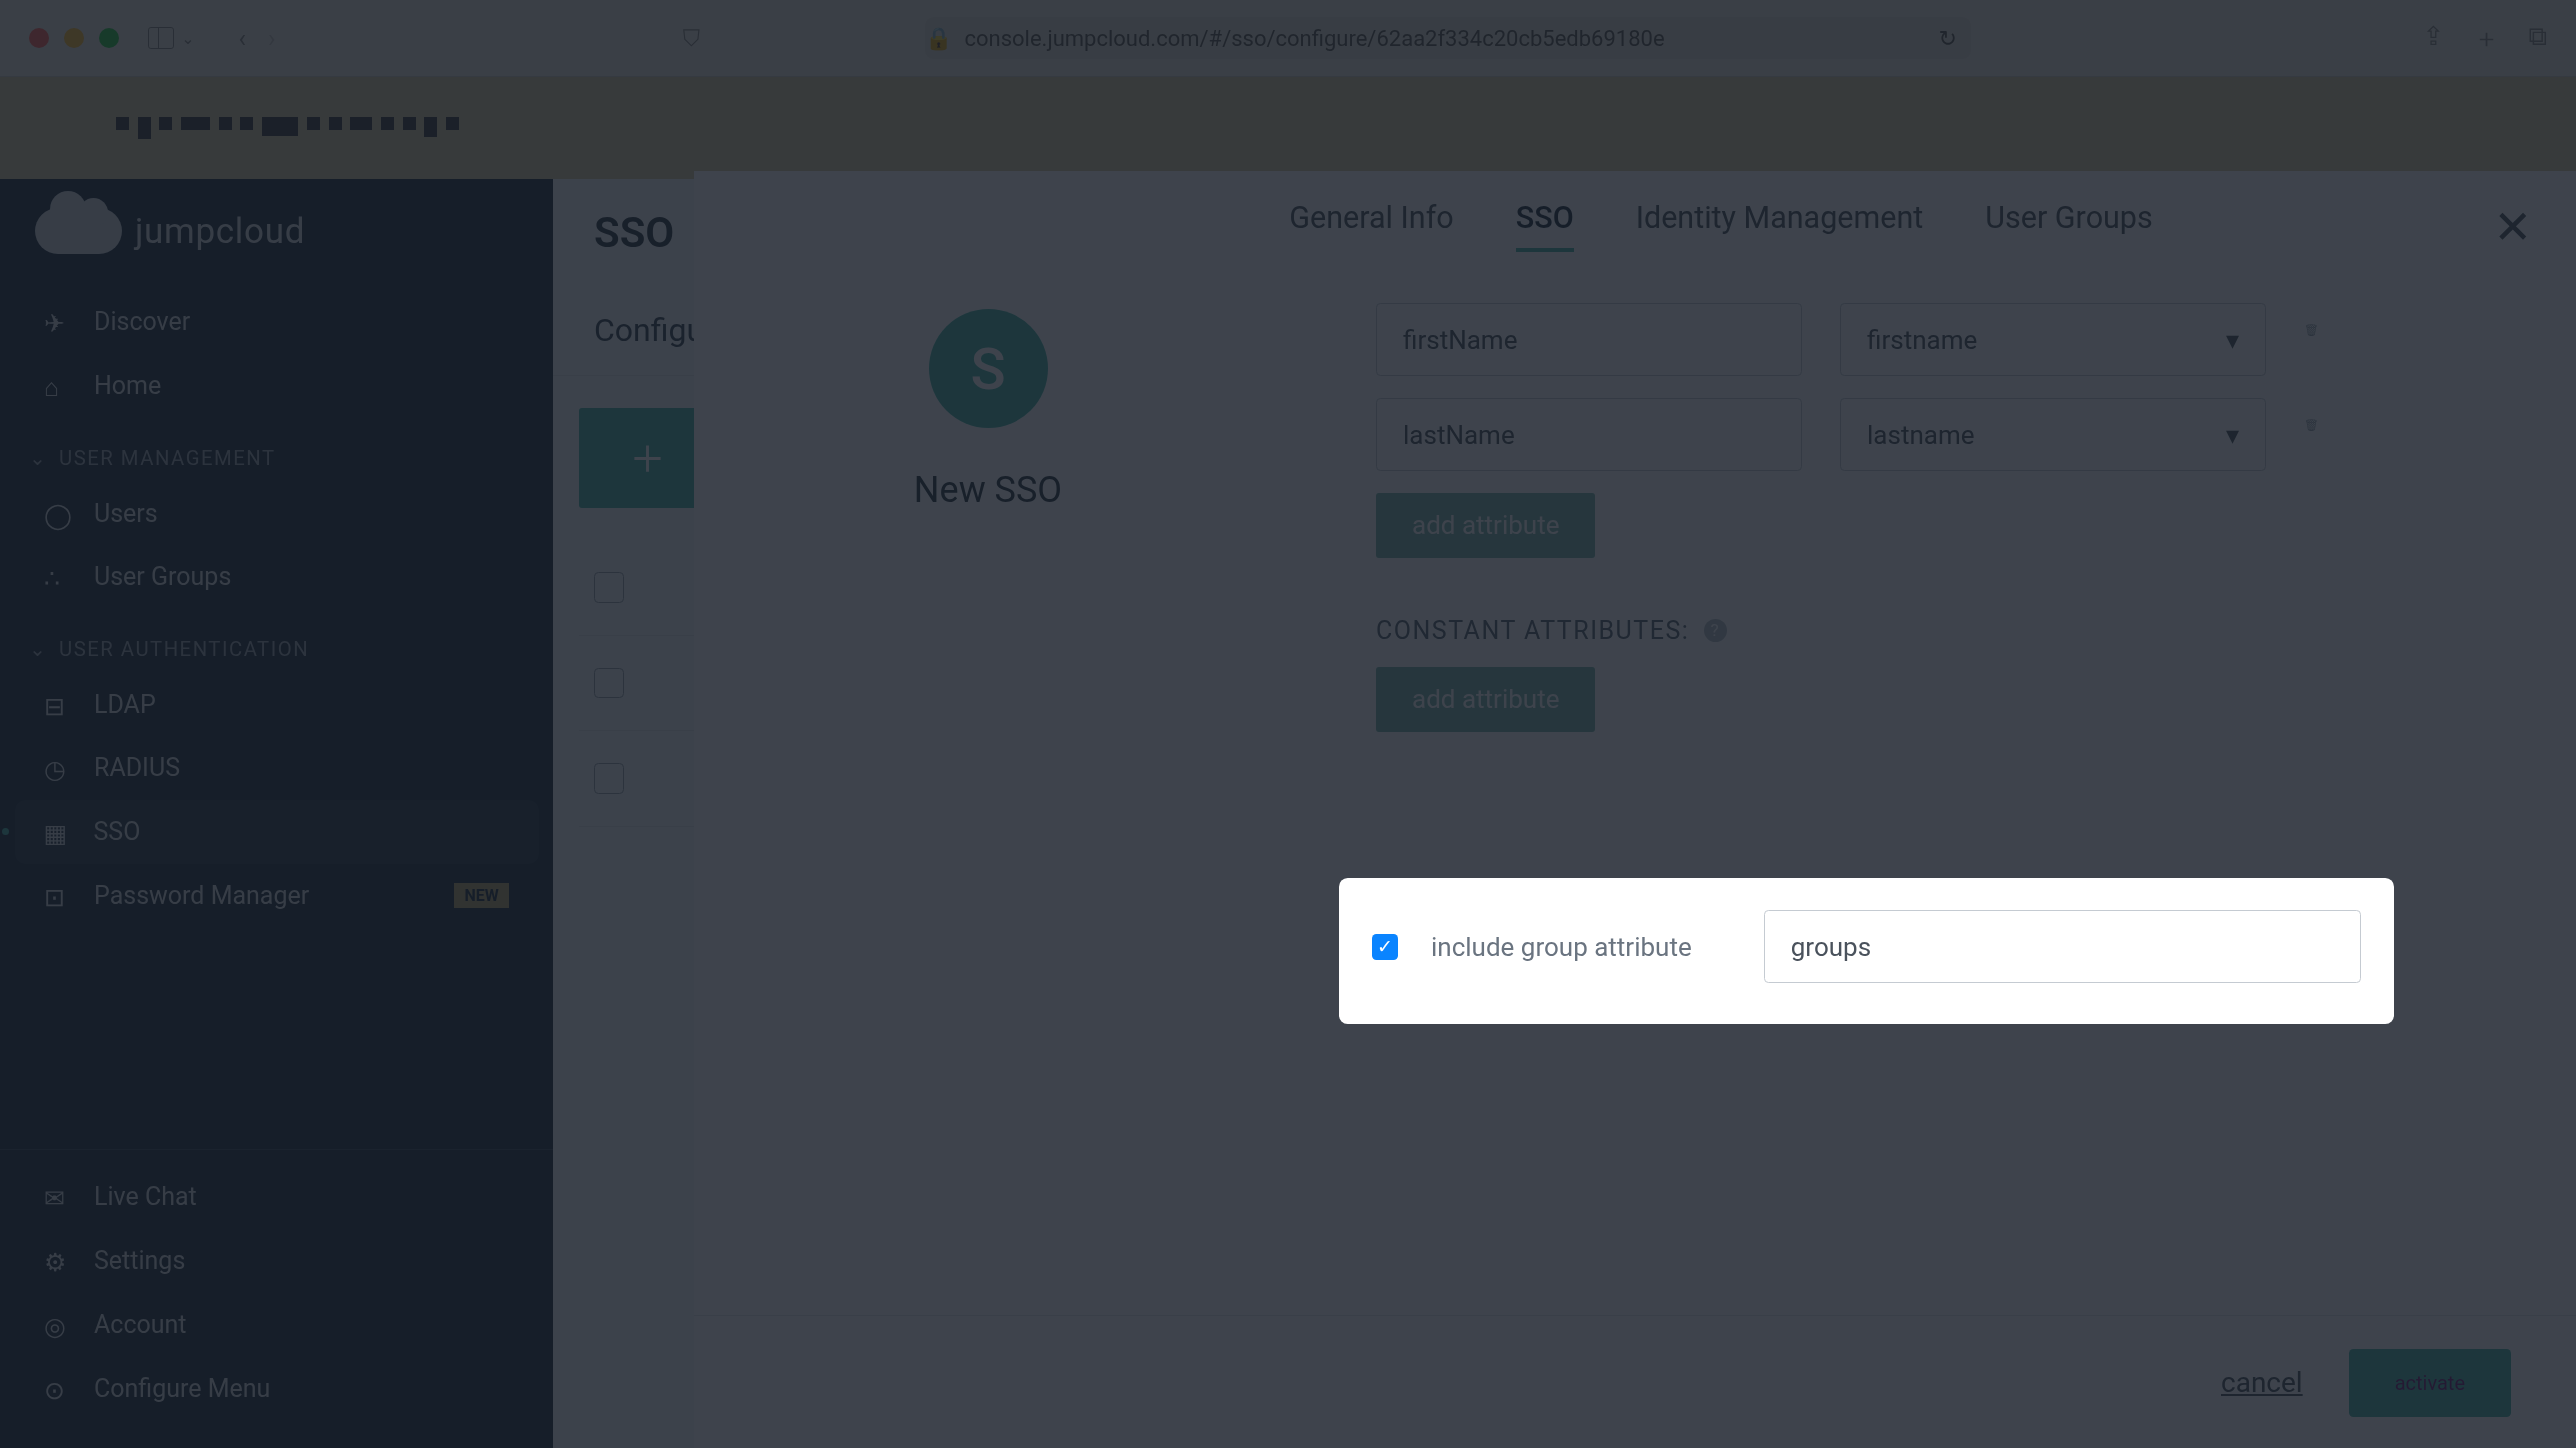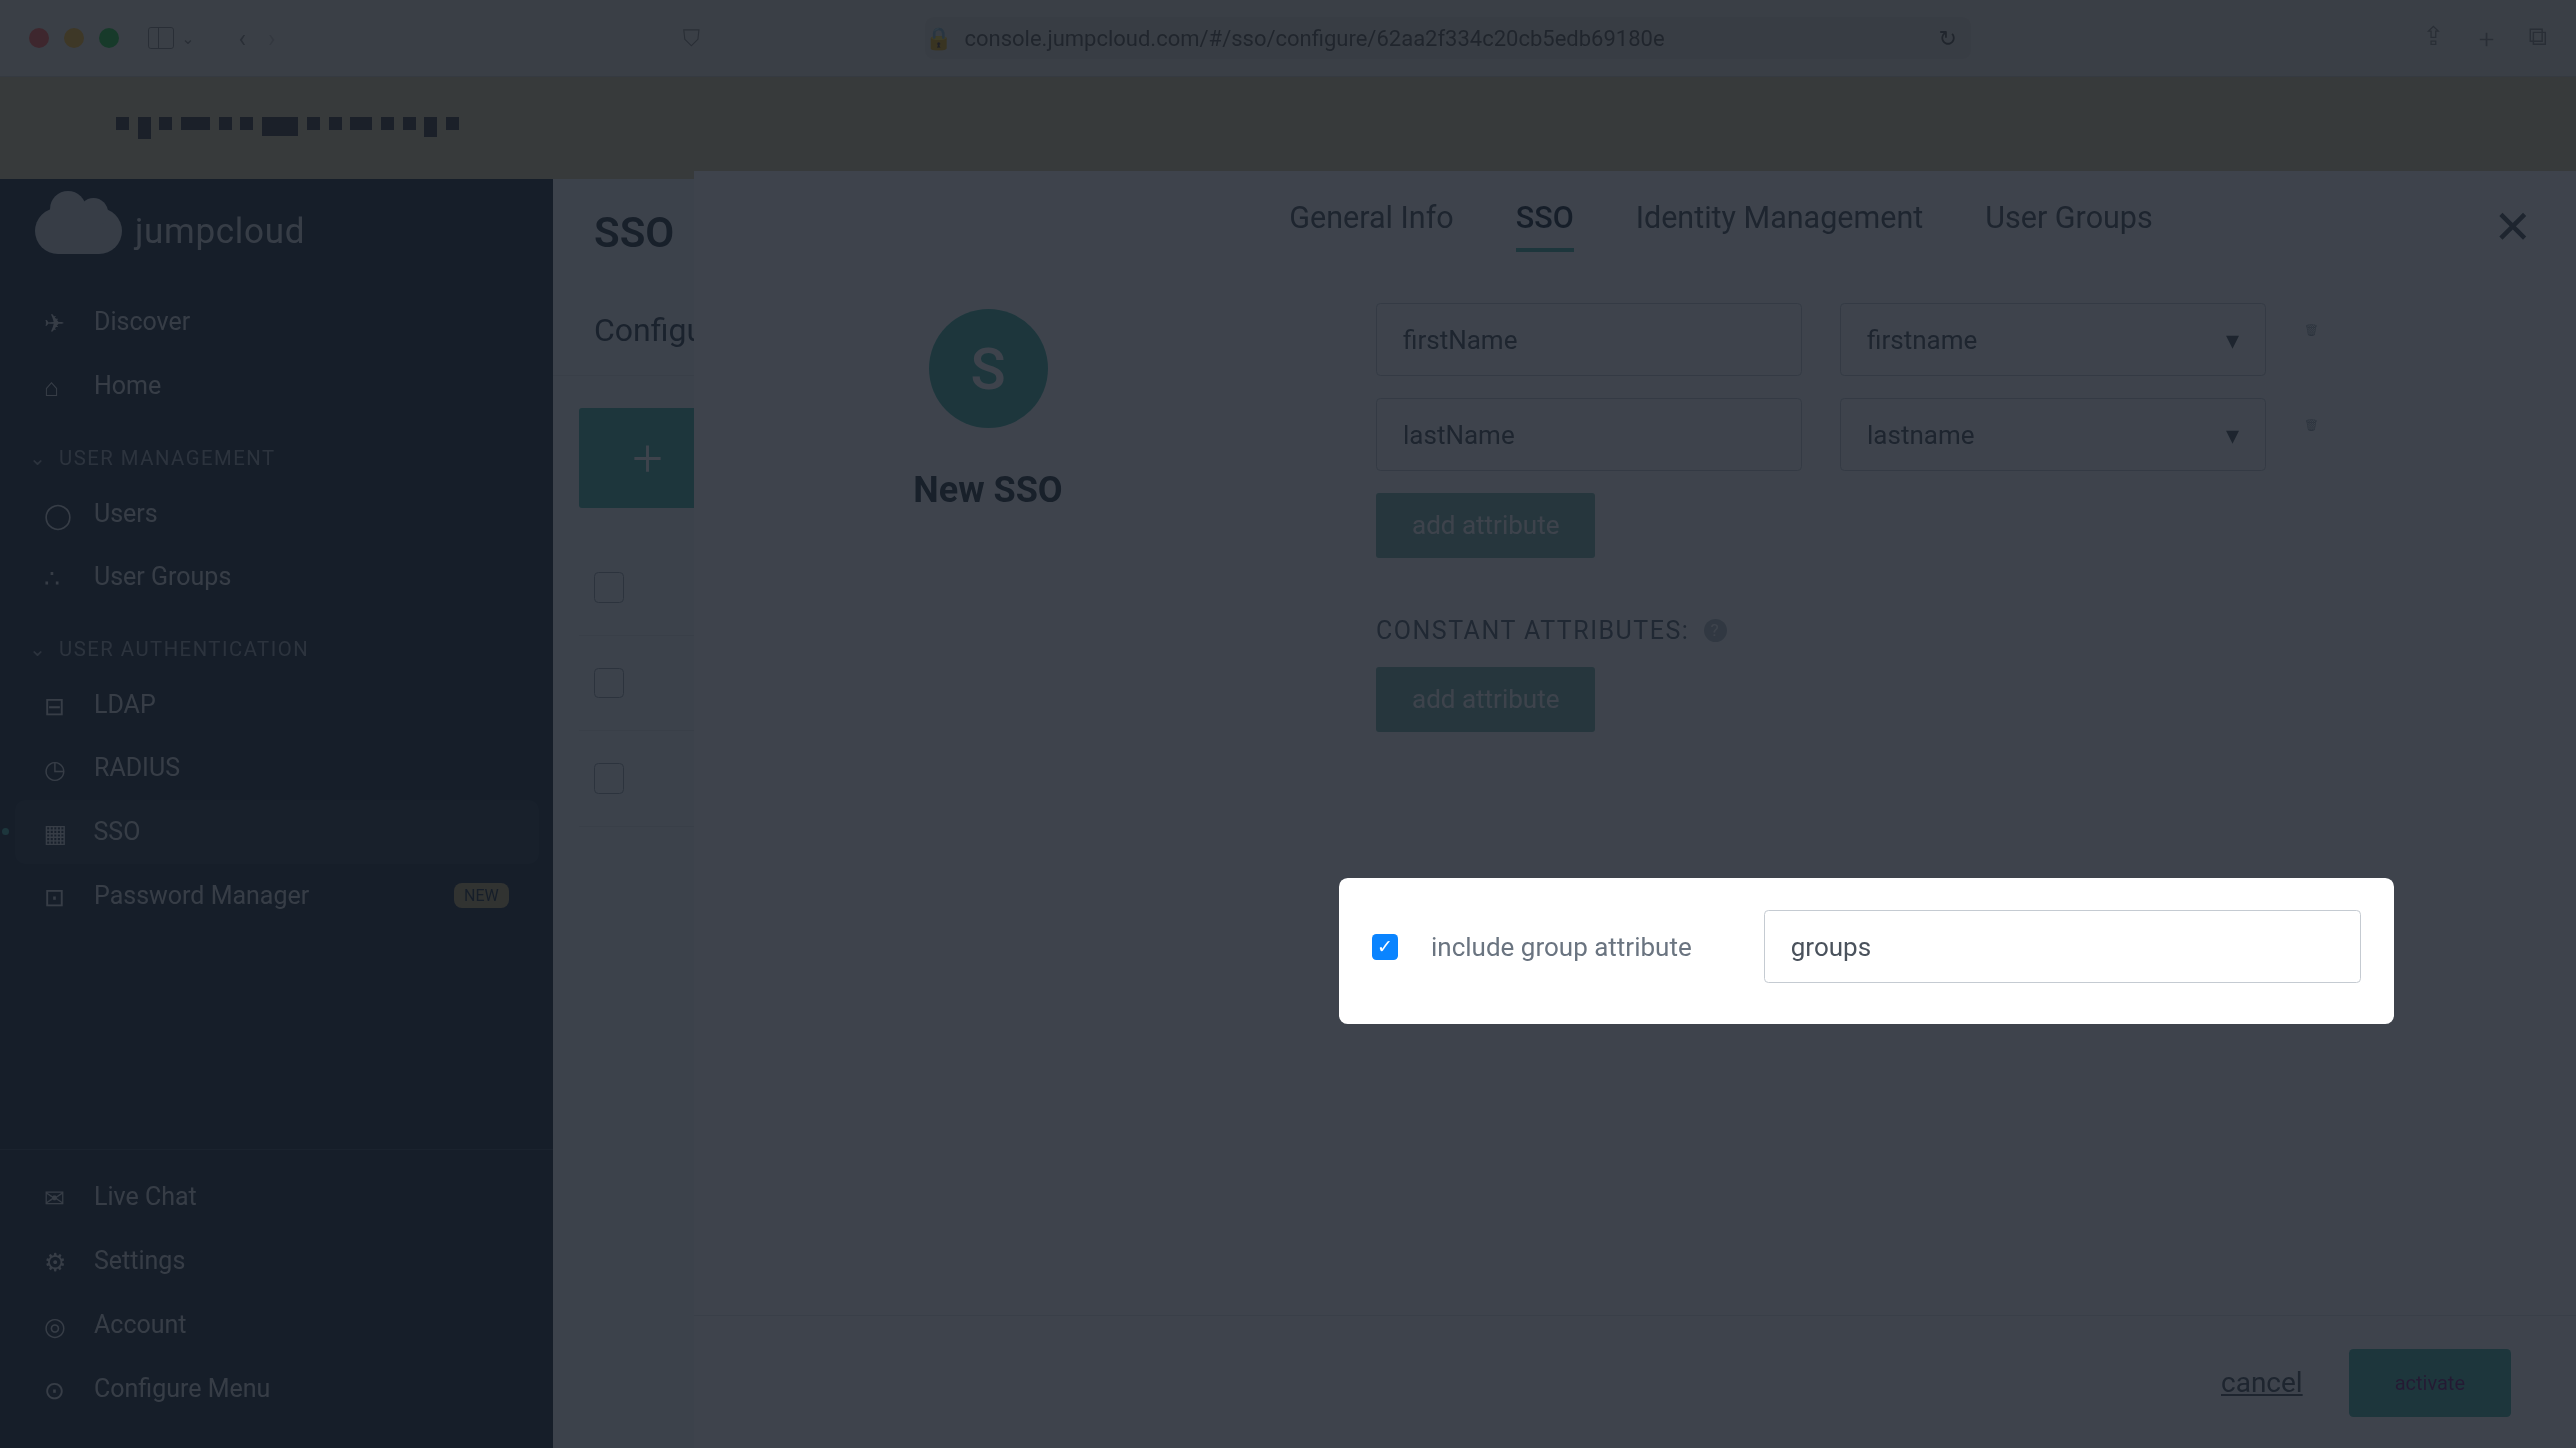--- a/index.html
+++ b/index.html
@@ -23,21 +23,21 @@
 .logo-cloud{width:87px;height:46px;background:#d6dbe0;border-radius:29px;position:relative}
 .logo-cloud::before{content:'';position:absolute;width:36px;height:36px;background:#d6dbe0;border-radius:50%;top:-17.4px;left:14.5px}
 .logo-cloud::after{content:'';position:absolute;width:29px;height:29px;background:#d6dbe0;border-radius:50%;top:-10.2px;right:14.5px}
 .logo-text{font-size:35px;font-weight:400;letter-spacing:0.7px}
 .nav-item{display:flex;align-items:center;gap:25px;padding:17.4px 44px;font-size:25px;cursor:pointer}
 .nav-item.active{background:#2a3847;border-radius:10.2px;margin:0 14.5px;padding:17.4px 29px;position:relative}
 .nav-item.active::before{content:'';position:absolute;left:-13px;width:7.3px;height:7.3px;background:#45b5a8;border-radius:50%}
 .nav-section{padding:28px 29px 11.6px;display:flex;align-items:center;gap:11.6px;font-size:20.3px;letter-spacing:1.5px;color:#9aa3ad}
 .chev{font-size:20.3px}
 .ico{width:25px;height:25px;display:inline-block}
-.badge-new{background:#b5a169;color:#1e2b3a;font-size:16px;padding:2.9px 10.2px;border-radius:8px;margin-left:auto;font-weight:400}
+.badge-new{background:#b5a169;color:#1e2b3a;font-size:16px;padding:2.9px 10.2px;border-radius:0;margin-left:auto;font-weight:700}
 .sidebar-bottom{margin-top:auto;border-top:0.7px solid #3a4856;padding-top:14.5px;padding-bottom:29px}
 .main{flex:1;background:#f6f7f8;display:flex;flex-direction:column;position:relative}
 .main-header{height:106px;display:flex;align-items:center;padding:0 41px;gap:29px}
 .page-title{font-size:42px;font-weight:600;color:#2c3640}
 .info-ico{width:26px;height:26px;border:1.5px solid #8a929b;border-radius:50%;display:flex;align-items:center;justify-content:center;color:#8a929b;font-size:17.4px}
 .hdr-spacer{flex:1}
 .hdr-item{display:flex;align-items:center;gap:11.6px;font-size:25px;color:#374450;padding:0 19px}
 .pricing-btn{border:1.5px solid #45b5a8;border-radius:7.3px;padding:14.5px 36px;font-size:26px;color:#374450}
 .badge50{background:#c5d6d3;color:#3a5a54;border-radius:14.5px;padding:4.4px 11.6px;font-size:20.3px}
 .badge1{background:#c5d6d3;color:#3a5a54;border-radius:50%;width:26px;height:26px;display:flex;align-items:center;justify-content:center;font-size:19px}
@@ -46,21 +46,21 @@
 .addbtn{width:137px;height:100px;background:#45b5a8;display:flex;align-items:center;justify-content:center;margin:32px 26px;border-radius:2.9px}
 .addbtn svg{width:35px;height:35px}
 .listing{padding:0 26px}
 .lrow{display:flex;align-items:center;padding:32px 14.5px;border-bottom:0.7px solid #e2e4e7}
 .cbx{width:30.5px;height:30.5px;border:1.5px solid #9aa3ad;border-radius:4.4px}
 .panel{position:absolute;top:171px;left:694px;right:0;bottom:0;background:#fff;z-index:10;display:flex;flex-direction:column}
 .close-x{position:absolute;top:29px;right:44px;font-size:46px;color:#4a525c;cursor:pointer}
 .panel-body{flex:1;display:flex;overflow:hidden}
 .panel-left{width:588px;display:flex;flex-direction:column;align-items:center;padding-top:138px}
 .app-badge{width:119px;height:119px;background:#45b5a8;border-radius:50%;display:flex;align-items:center;justify-content:center;font-size:58px;color:#fff;font-weight:500}
-.app-name{margin-top:41px;font-size:36px;font-weight:700;color:#2c3640}
+.app-name{margin-top:41px;font-size:36px;font-weight:400;color:#2c3640}
 .panel-right{flex:1;padding-top:29px}
 .tabs{display:flex;gap:62px;padding:0 7.3px 22px}
 .tab{font-size:30.5px;color:#4a525c;padding-bottom:13px;cursor:pointer}
 .tab.active{color:#1e2b3a;font-weight:500;border-bottom:4.4px solid #45b5a8}
 .form-area{padding:29px 94px 58px;overflow-y:auto}
 .attr-row{display:flex;gap:38px;align-items:center;margin-bottom:22px}
 .txtinput{flex:1;max-width:426px;height:73px;border:0.7px solid #c5cbd2;border-radius:4.4px;padding:0 26px;font-size:26px;color:#4a525c}
 .selectbox{flex:1;max-width:426px;height:73px;border:0.7px solid #c5cbd2;border-radius:4.4px;padding:0 26px;font-size:26px;color:#4a525c;display:flex;align-items:center;justify-content:space-between}
 .trash{width:29px;height:33px;color:#9aa3ad}
 .addattr{background:#7ab5ac;color:#fff;font-size:26px;padding:17.4px 36px;border:none;border-radius:2.9px;margin-bottom:36px;cursor:pointer}

